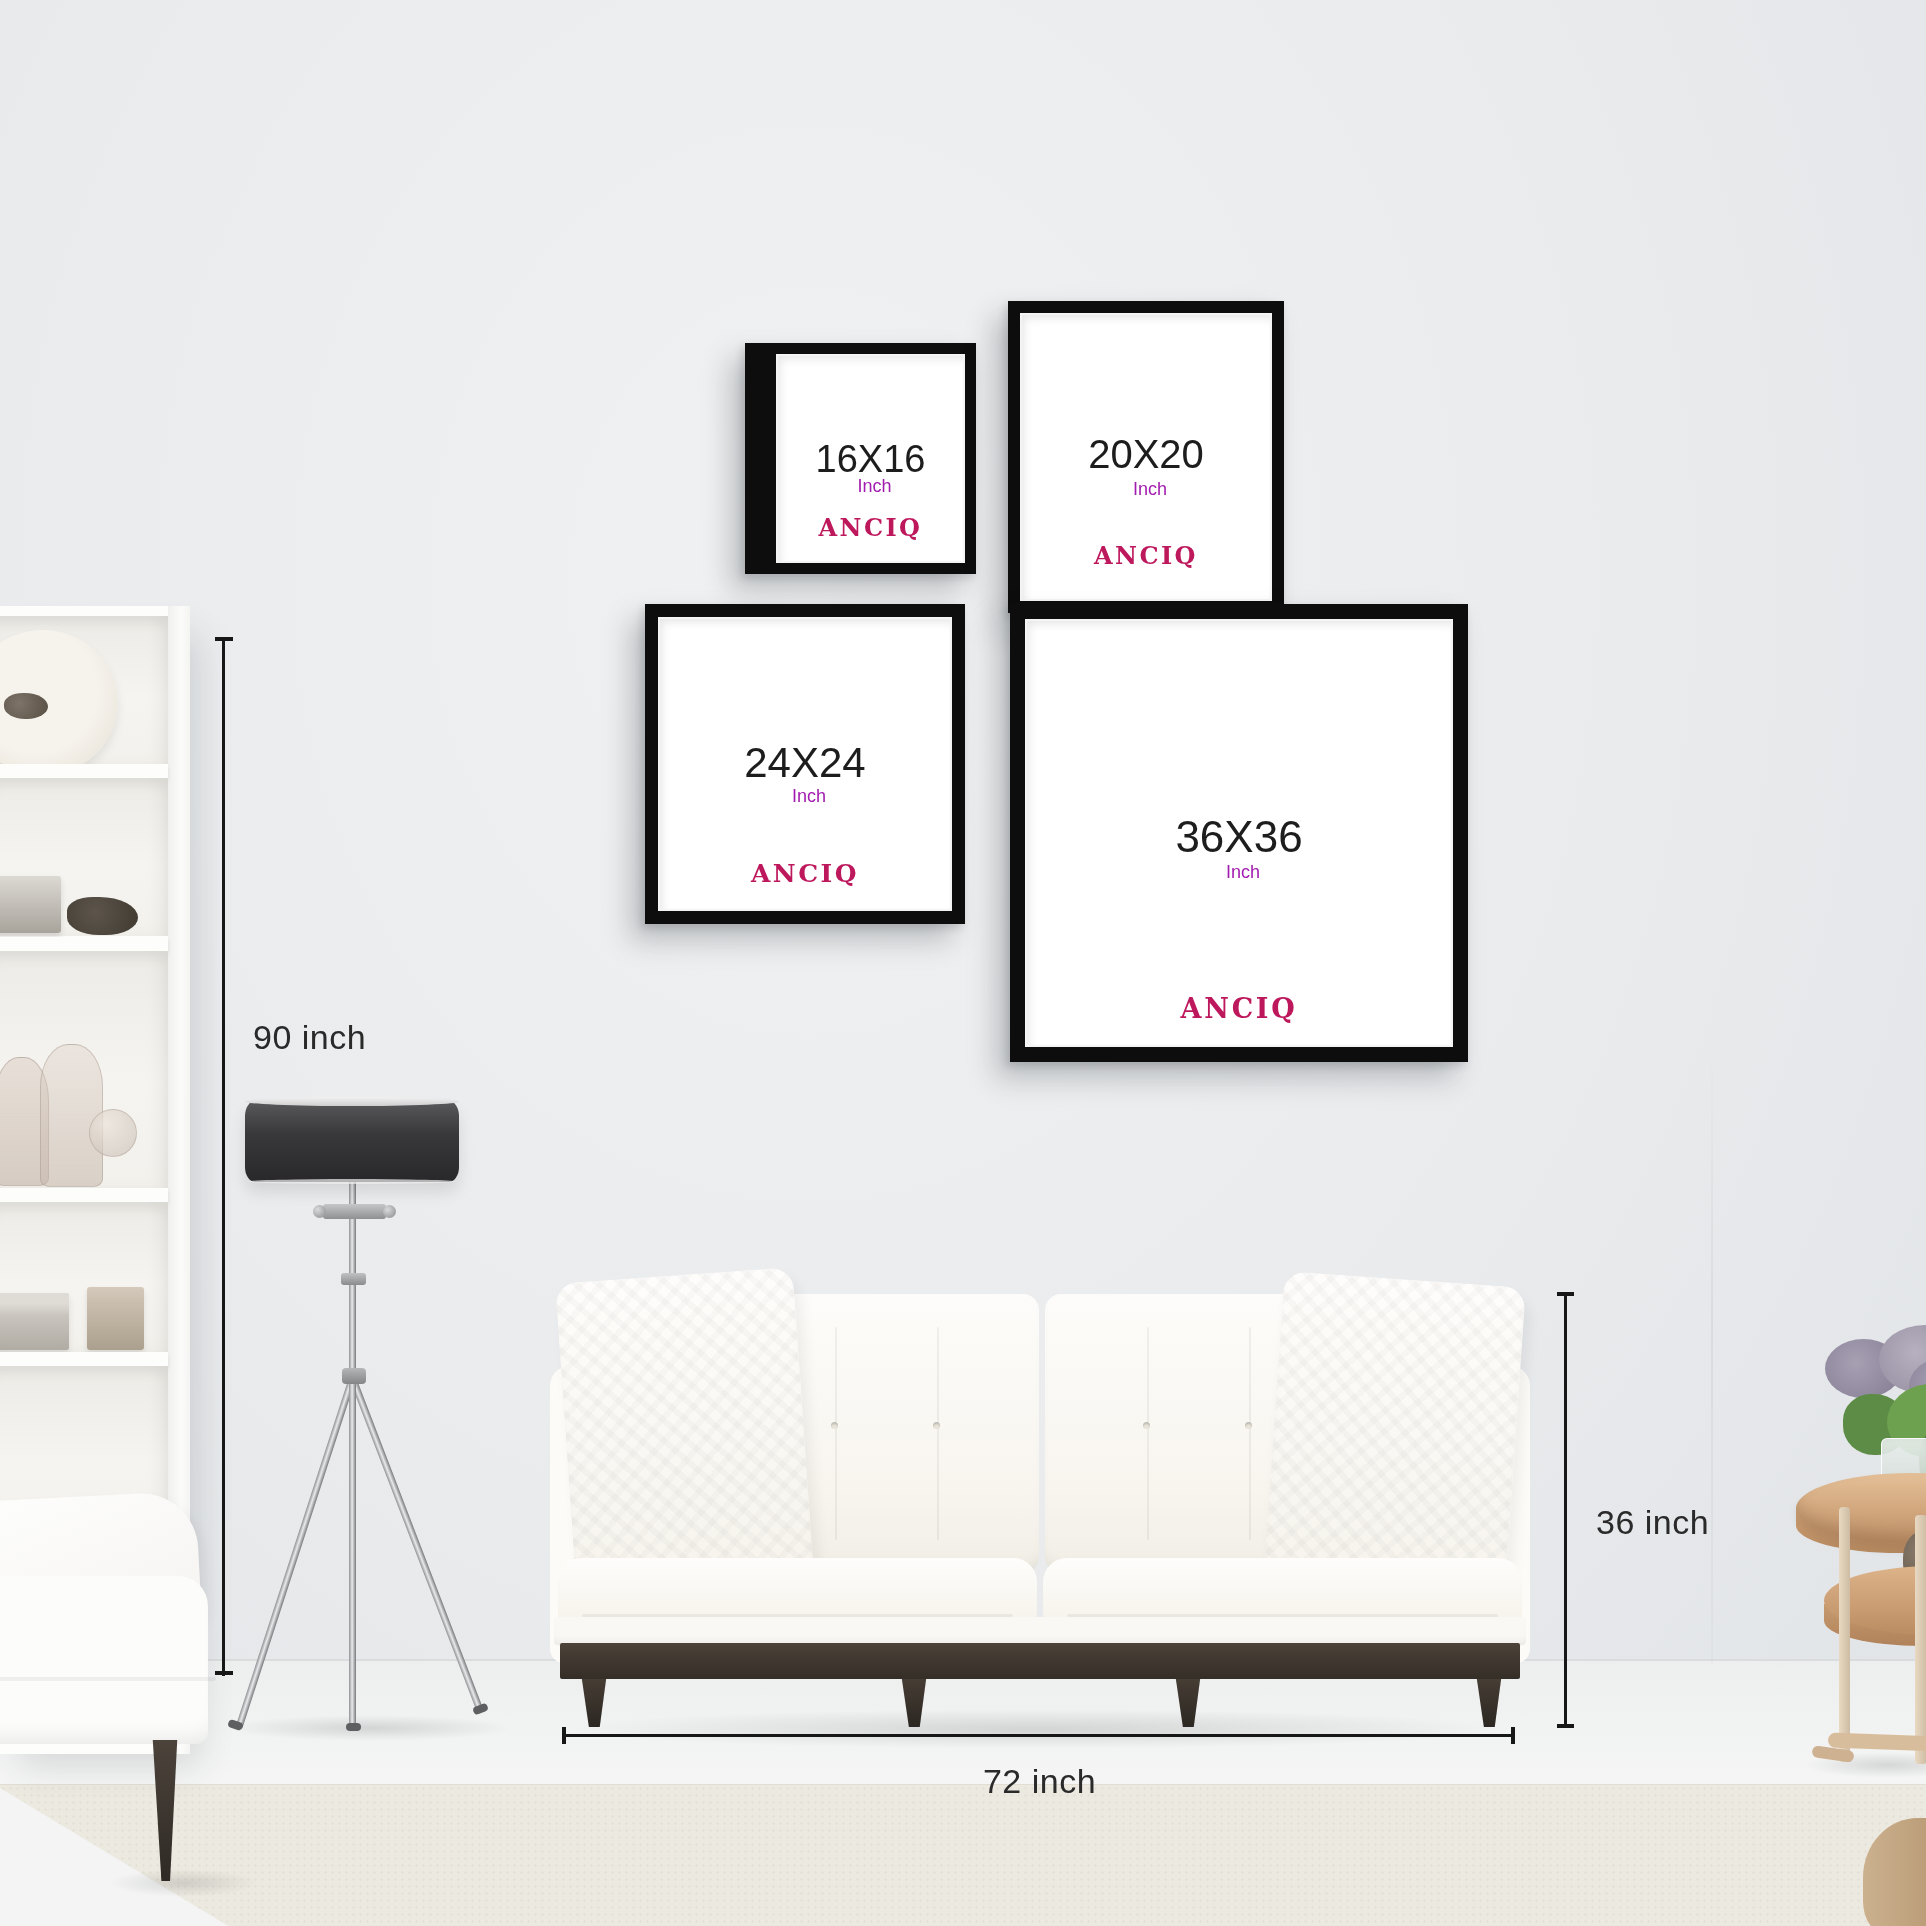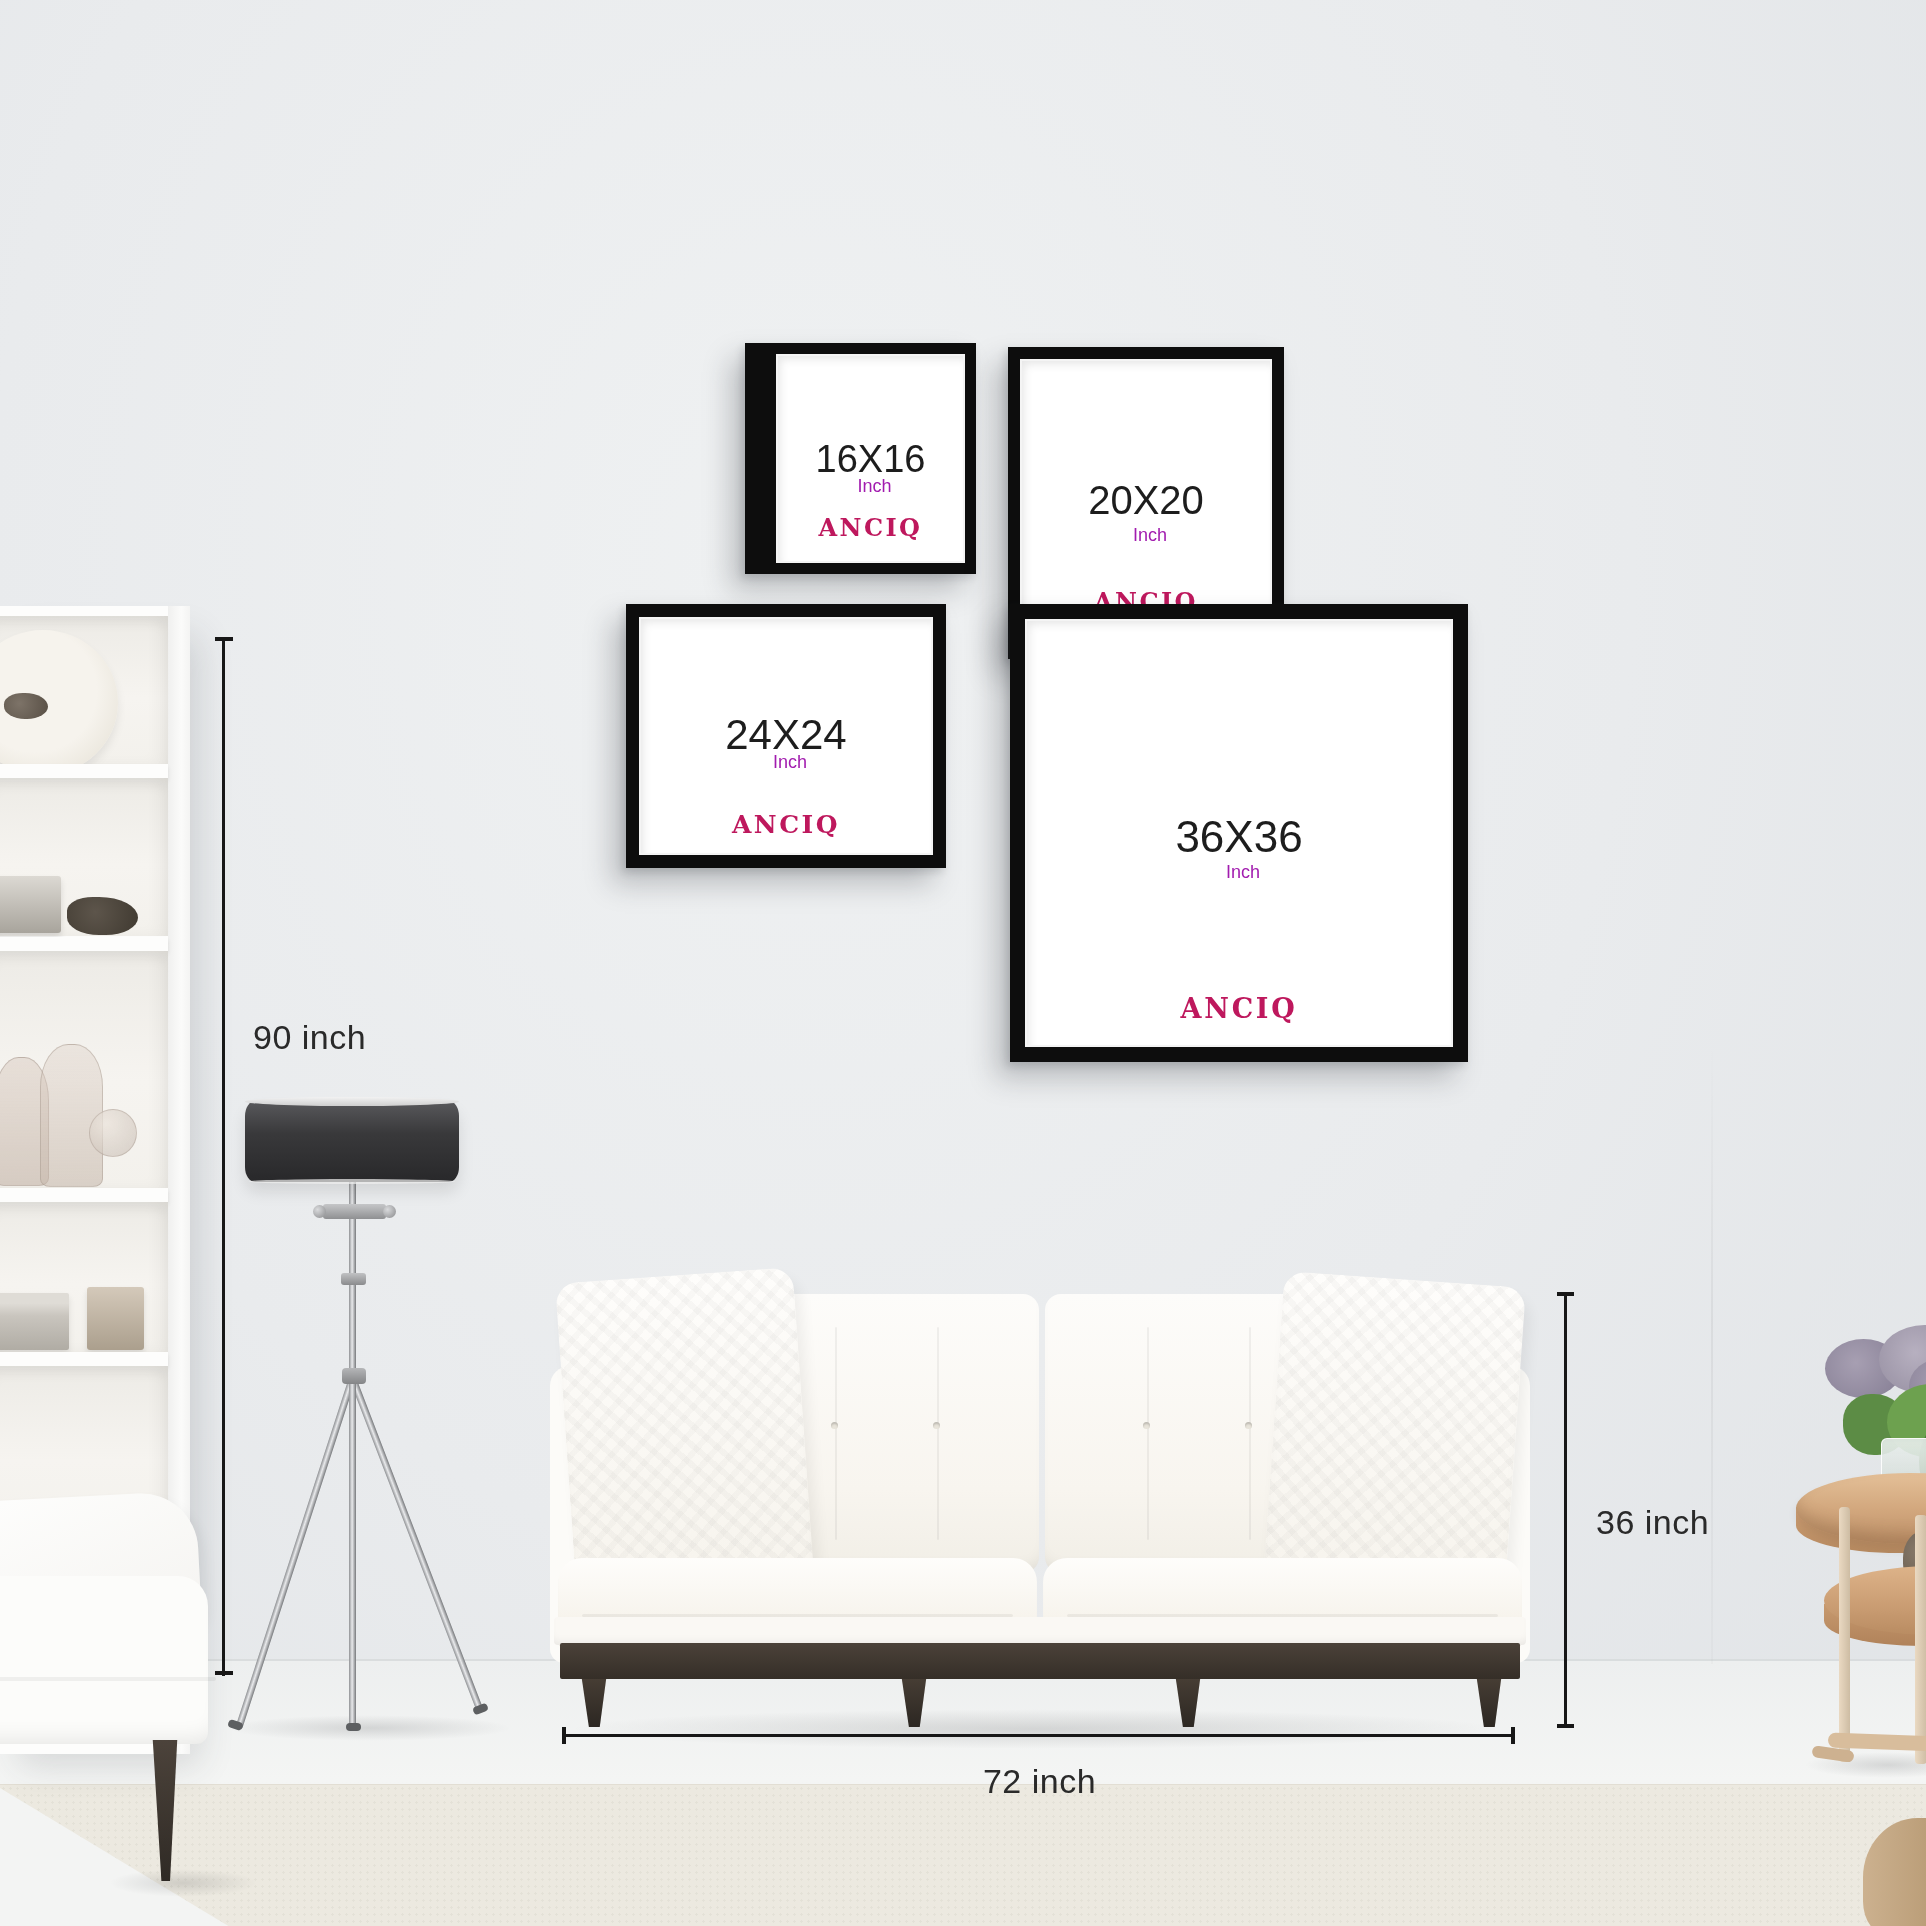--- a/index.html
+++ b/index.html
@@ -279,29 +279,29 @@
   <div class="abs wood-curve"></div>
 
   <div class="frame" style="left:745px;top:343px;width:231px;height:231px;">
     <div class="frame-mat" style="left:11px;top:11px;right:11px;bottom:11px;margin-left:20px;">
       <div class="size-label" style="top:50%;font-size:38px;">16X16</div>
       <div class="inch-label" style="top:63%;">Inch</div>
       <div class="brand-logo" style="top:83%;font-size:24px;">ANCIQ</div>
     </div>
   </div>
 
-  <div class="frame" style="left:1008px;top:301px;width:276px;height:312px;margin-top:46px;">
+  <div class="frame" style="left:1008px;top:301px;width:276px;height:312px;">
     <div class="frame-mat" style="left:12px;top:12px;right:12px;bottom:12px;">
       <div class="size-label" style="top:49%;font-size:40px;">20X20</div>
       <div class="inch-label" style="top:61%;">Inch</div>
       <div class="brand-logo" style="top:84%;font-size:24px;">ANCIQ</div>
     </div>
   </div>
 
-  <div class="frame" style="left:626px;top:604px;width:320px;height:264px;">
+  <div class="frame" style="left:645px;top:604px;width:320px;height:320px;">
     <div class="frame-mat" style="left:13px;top:13px;right:13px;bottom:13px;">
       <div class="size-label" style="top:49.5%;font-size:42px;">24X24</div>
       <div class="inch-label" style="top:61%;">Inch</div>
       <div class="brand-logo" style="top:87%;font-size:25px;">ANCIQ</div>
     </div>
   </div>
 
   <div class="frame" style="left:1010px;top:604px;width:458px;height:458px;">
     <div class="frame-mat" style="left:15px;top:15px;right:15px;bottom:15px;">
       <div class="size-label" style="top:51%;font-size:44px;">36X36</div>

